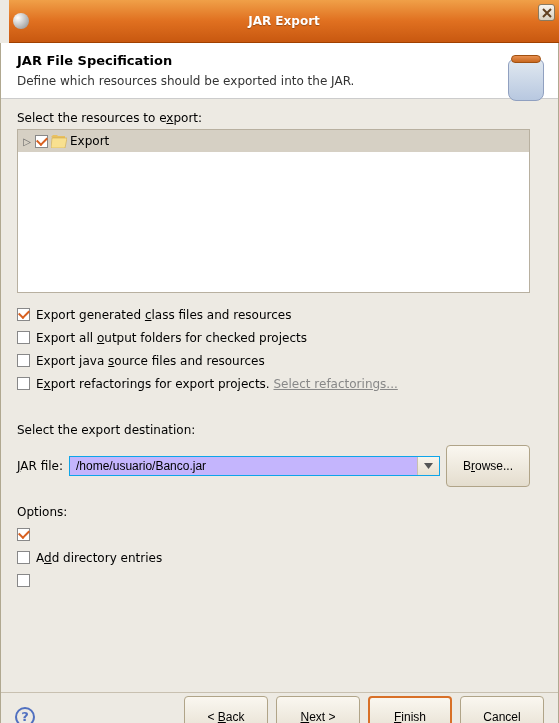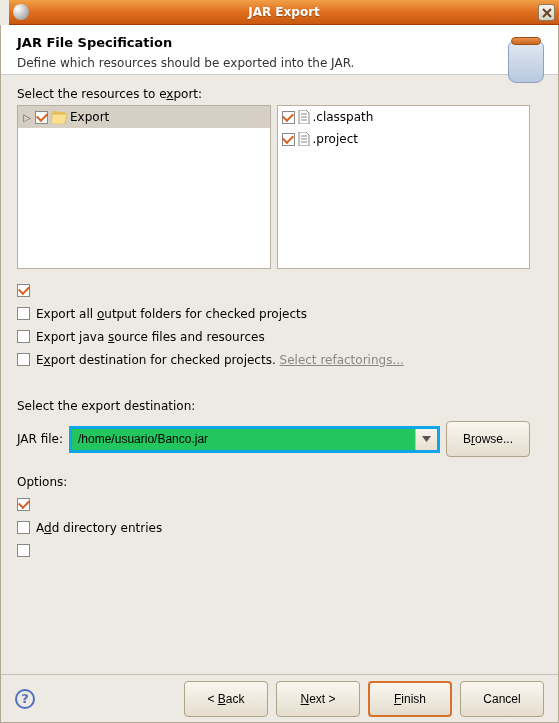--- a/index.html
+++ b/index.html
@@ -5,21 +5,21 @@
 * { box-sizing: border-box; margin: 0; padding: 0; }
 body {
   font-family: "DejaVu Sans", "Liberation Sans", sans-serif;
   font-size: 12px;
   background: #edeae3;
   width: 559px;
   height: 723px;
   overflow: hidden;
 }
 .titlebar {
-  height: 25px;
+  height: 43px;
   background: linear-gradient(to bottom, #f0a048 0%, #e07020 50%, #c85810 100%);
   border-bottom: 1px solid #a04000;
   display: flex;
   align-items: center;
   position: relative;
   color: #fff;
   margin-left: 9px;
 }
 .titlebar-icon {
   width: 16px; height: 16px;
@@ -52,21 +52,21 @@
 
 .window-body {
   background: #edeae3;
   height: 698px;
   border: 1px solid #b0a890;
   border-top: none;
 }
 
 .header-panel {
   background: #fff;
-  height: 50px;
+  height: 56px;
   padding: 10px 16px 0 16px;
   position: relative;
   border-bottom: 1px solid #ccc;
 }
 .header-title {
   font-size: 13px;
   font-weight: bold;
   color: #000;
 }
 .header-subtitle {
@@ -191,43 +191,43 @@
   gap: 6px;
   margin-top: 8px;
 }
 .jar-file-label {
   font-size: 12px;
   white-space: nowrap;
 }
 .combo {
   flex: 1;
   display: flex;
-  height: 27px;
-  border: 3px solid #0ea5e9;
-  background: #22c55e;
+  height: 20px;
+  border: 1px solid #0ea5e9;
+  background: #c4b5fd;
 }
 .combo input {
   flex: 1;
   border: none;
   padding: 0 6px;
   font-size: 12px;
   background: transparent;
   outline: none;
 }
 .combo-btn {
   width: 22px;
   border-left: 1px solid #c8c0b0;
   background: linear-gradient(to bottom, #f8f4ec, #e8e0d0);
   display: flex;
   align-items: center;
   justify-content: center;
   cursor: pointer;
 }
 .btn {
-  height: 36px;
+  height: 42px;
   min-width: 84px;
   background: linear-gradient(to bottom, #faf7f0, #e4ddce);
   border: 1px solid #b0a488;
   border-radius: 4px;
   font-size: 12px;
   cursor: pointer;
   padding: 0 14px;
 }
 .btn.primary {
   border: 2px solid #d87028;
@@ -300,55 +300,38 @@
         <div class="tree-item selected">
           <span class="expand-arrow">▷</span>
           <span class="chk checked"></span>
           <svg class="folder-icon" viewBox="0 0 16 13">
               <path d="M0 2 L2 0 L6 0 L7 1 L14 1 L14 3 L2 3 Z" fill="#e8c060"></path>
               <path d="M1 3 L16 3 L14 13 L0 13 Z" fill="#f8e090" stroke="#c8a040" stroke-width="0.5"></path>
             </svg>
           <span>Export</span>
         </div>
       </div>
-      <div class="tree-panel">
-        <div class="tree-item">
-          <span class="chk checked"></span>
-          <svg class="file-icon" viewBox="0 0 12 14">
-              <path d="M1 0 L8 0 L11 3 L11 14 L1 14 Z" fill="#fff" stroke="#888" stroke-width="1"></path>
-              <path d="M3 4 L9 4 M3 7 L9 7 M3 10 L9 10" stroke="#888" stroke-width="1"></path>
-            </svg>
-          <span>.classpath</span>
-        </div>
-        <div class="tree-item">
-          <span class="chk checked"></span>
-          <svg class="file-icon" viewBox="0 0 12 14">
-              <path d="M1 0 L8 0 L11 3 L11 14 L1 14 Z" fill="#fff" stroke="#888" stroke-width="1"></path>
-              <path d="M3 4 L9 4 M3 7 L9 7 M3 10 L9 10" stroke="#888" stroke-width="1"></path>
-            </svg>
-          <span>.project</span>
-        </div>
-      </div>
     </div>
 
     <div class="check-options">
       <div class="opt-row">
         <span class="chk checked"></span>
+        <span><span>Export generated </span><span class="underline">c</span><span>lass files and resources</span></span>
       </div>
       <div class="opt-row">
         <span class="chk"></span>
         <span><span>Export all </span><span class="underline">o</span><span>utput folders for checked projects</span></span>
       </div>
       <div class="opt-row">
         <span class="chk"></span>
         <span><span>Export java </span><span class="underline">s</span><span>ource files and resources</span></span>
       </div>
       <div class="opt-row">
         <span class="chk"></span>
-        <span><span>E</span><span class="underline">x</span><span>port destination for checked projects.</span> <span class="link-text">Select refactorings...</span></span>
+        <span><span>E</span><span class="underline">x</span><span>port refactorings for export projects.</span> <span class="link-text">Select refactorings...</span></span>
       </div>
     </div>
 
     <div class="dest-section">
       <div class="section-label">Select the export destination:</div>
       <div class="jar-file-row">
         <span class="jar-file-label"><span class="underline">J</span><span>AR file:</span></span>
         <div class="combo">
           <input type="text" value="/home/usuario/Banco.jar" style="">
           <div class="combo-btn">

